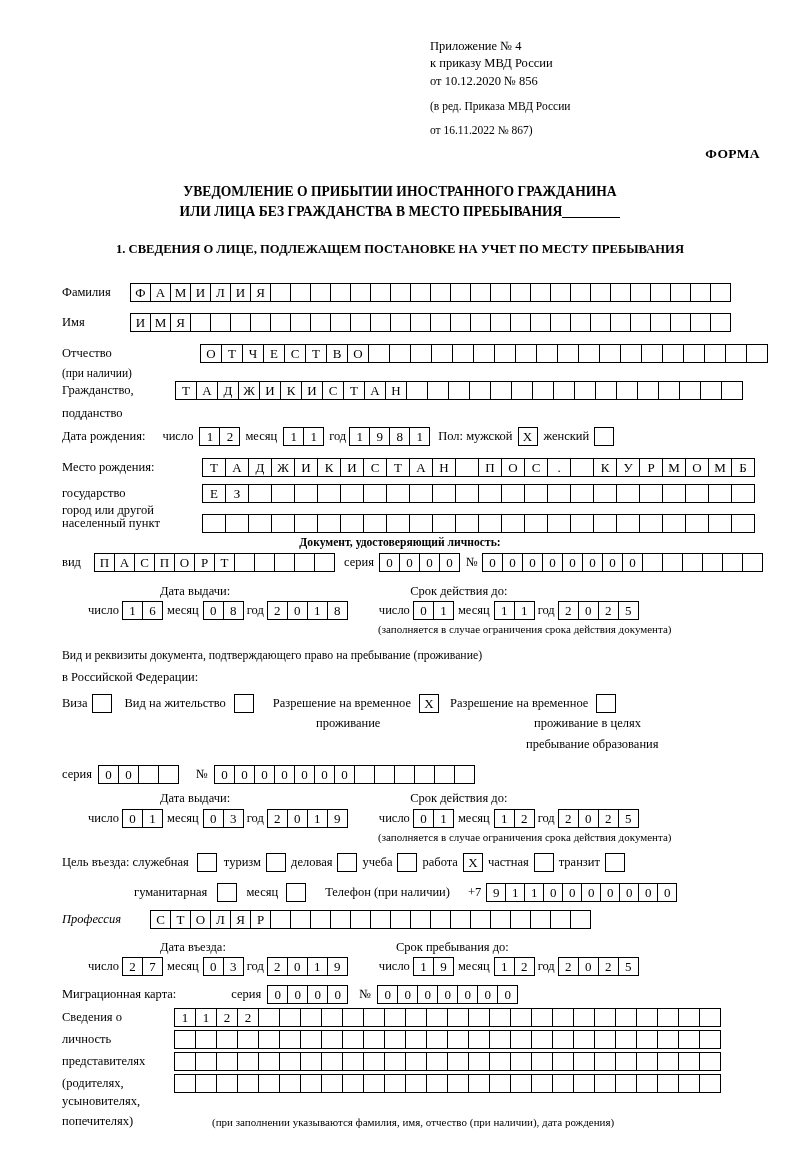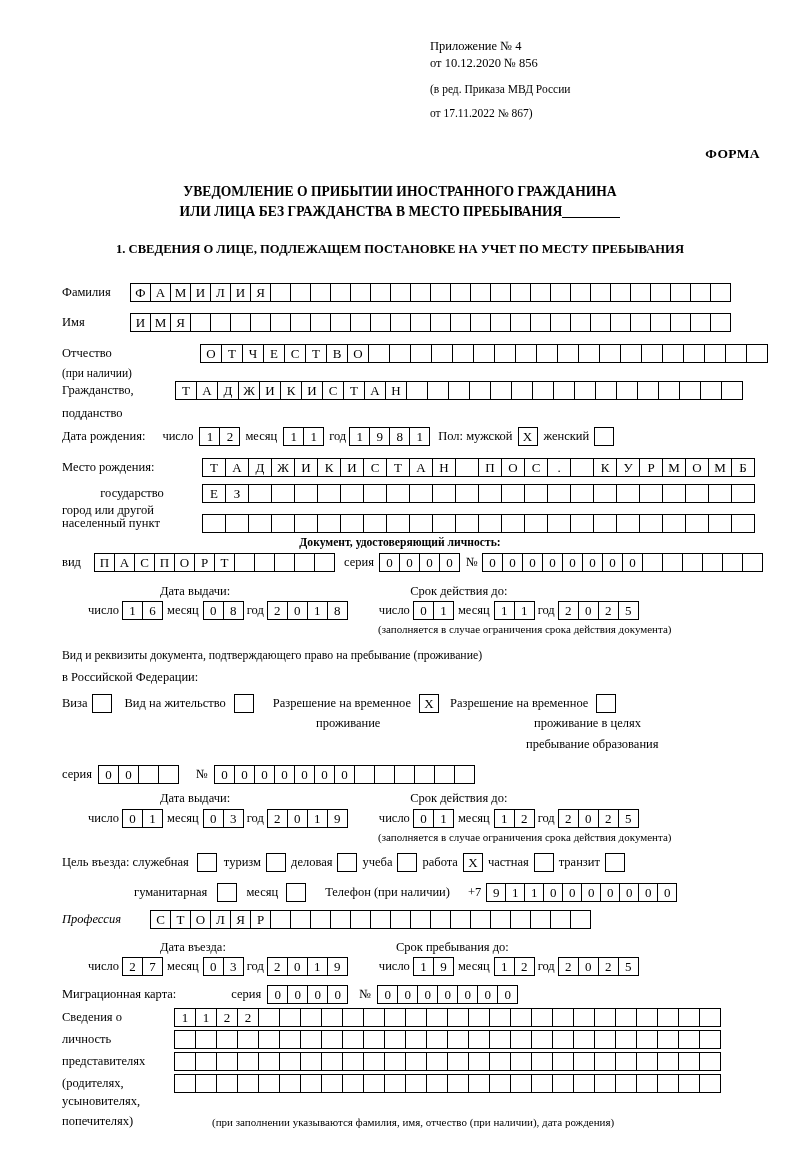--- a/index.html
+++ b/index.html
@@ -109,23 +109,24 @@
   .bold { font-weight: bold; }
   .note { font-size: 11px; }
 </style>
 </head>
 <body>
 
 <div class="page">
 
   <div class="header">
     <div>Приложение № 4</div>
+    <div>к приказу МВД России</div>
     <div>от 10.12.2020 № 856</div>
     <div class="small">(в ред. Приказа МВД России</div>
-    <div class="small">от 17.11.2022 № 867)</div>
+    <div class="small">от 16.11.2022 № 867)</div>
   </div>
   <div class="forma">ФОРМА</div>
 
   <div class="title">
     <span>УВЕДОМЛЕНИЕ О ПРИБЫТИИ ИНОСТРАННОГО ГРАЖДАНИНА</span><br>
     <span>ИЛИ ЛИЦА БЕЗ ГРАЖДАНСТВА В МЕСТО ПРЕБЫВАНИЯ</span><span class="ul"></span>
   </div>
 
   <div class="section-title">1. СВЕДЕНИЯ О ЛИЦЕ, ПОДЛЕЖАЩЕМ ПОСТАНОВКЕ НА УЧЕТ ПО МЕСТУ ПРЕБЫВАНИЯ</div>
 
@@ -325,21 +326,21 @@
         <span class="bx" style="width: 24px;">К</span>
         <span class="bx" style="width: 24px;">У</span>
         <span class="bx" style="width: 24px;">Р</span>
         <span class="bx" style="width: 24px;">М</span>
         <span class="bx" style="width: 24px;">О</span>
         <span class="bx" style="width: 24px;">М</span>
         <span class="bx" style="width: 24px;">Б</span>
       </span>
   </div>
   <div class="row" style="top:484px; left:62px;">
-    <span class="lbl" style="width:140px;text-align:center;">государство</span>
+    <span class="lbl" style="width:140px;">государство</span>
     <span class="boxes" id="birthplace-row2">
         <span class="bx" style="width: 24px;">Е</span>
         <span class="bx" style="width: 24px;">З</span>
         <span class="bx" style="width: 24px;"></span>
         <span class="bx" style="width: 24px;"></span>
         <span class="bx" style="width: 24px;"></span>
         <span class="bx" style="width: 24px;"></span>
         <span class="bx" style="width: 24px;"></span>
         <span class="bx" style="width: 24px;"></span>
         <span class="bx" style="width: 24px;"></span>

